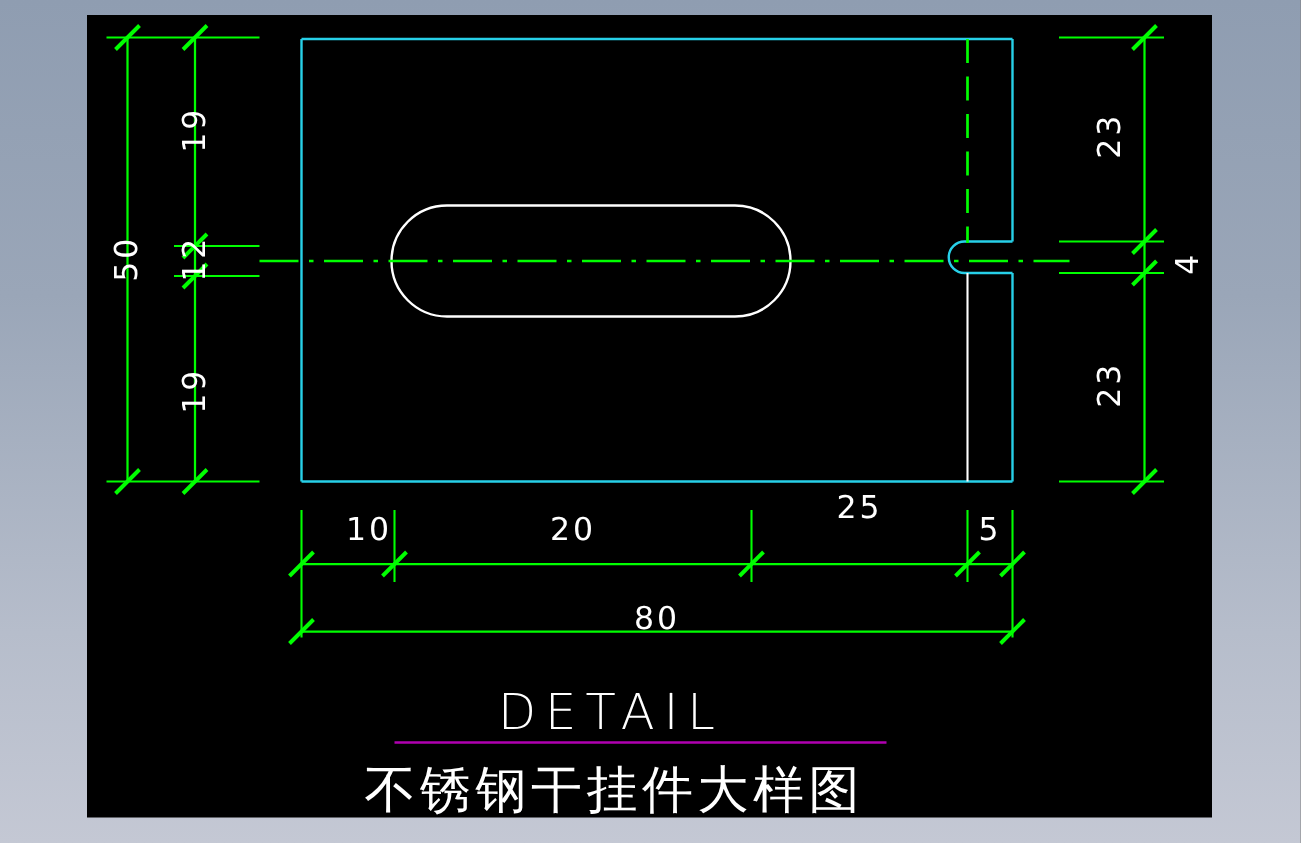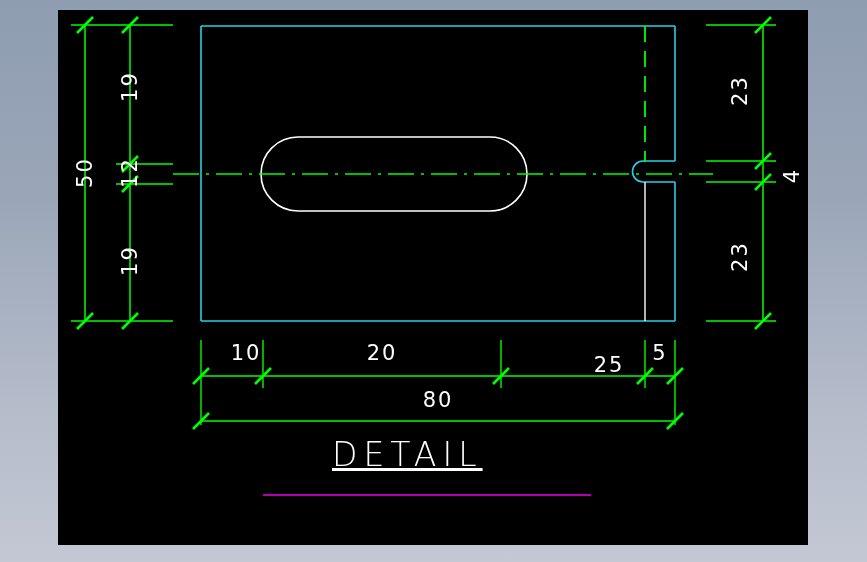--- a/index.html
+++ b/index.html
@@ -178,22 +178,23 @@
     <div class="dimtext rot90" style="left:50px; top:66px; width:44px;">19</div>
     <div class="dimtext rot90" style="left:50px; top:152px; width:44px;">12</div>
     <div class="dimtext rot90" style="left:50px; top:240px; width:44px;">19</div>
 
     <div class="dimtext rot90" style="left:660px; top:70px; width:44px;">23</div>
     <div class="dimtext rot90" style="left:712px; top:155px; width:44px;">4</div>
     <div class="dimtext rot90" style="left:660px; top:236px; width:44px;">23</div>
 
     <div class="dimtext" style="left:166px; top:333px; width:44px;">10</div>
     <div class="dimtext" style="left:302px; top:333px; width:44px;">20</div>
-    <div class="dimtext" style="left:493px; top:345px; width:44px;margin-left:36px;">25</div>
+    <div class="dimtext" style="left:493px; top:318px; width:44px;">25</div>
     <div class="dimtext" style="left:580px; top:333px; width:44px;">5</div>
 
-    <div class="dimtext" style="left:358px; top:380px; width:44px;">80</div>
-
-    <div class="titleText" id="title-en" style="left:274px; top:428px;text-decoration:underline;">DETAIL</div>
-
+    <div class="dimtext" style="left:358px; top:392px; width:44px;">80</div>
+
+    <div class="titleText" id="title-en" style="left:274px; top:448px;">DETAIL</div>
+
+    <div class="titleText" id="title-cn" style="left:185px; top:500px;">不锈钢干挂件大样图</div>
 
   </div>
 </div>
 
 </body></html>

